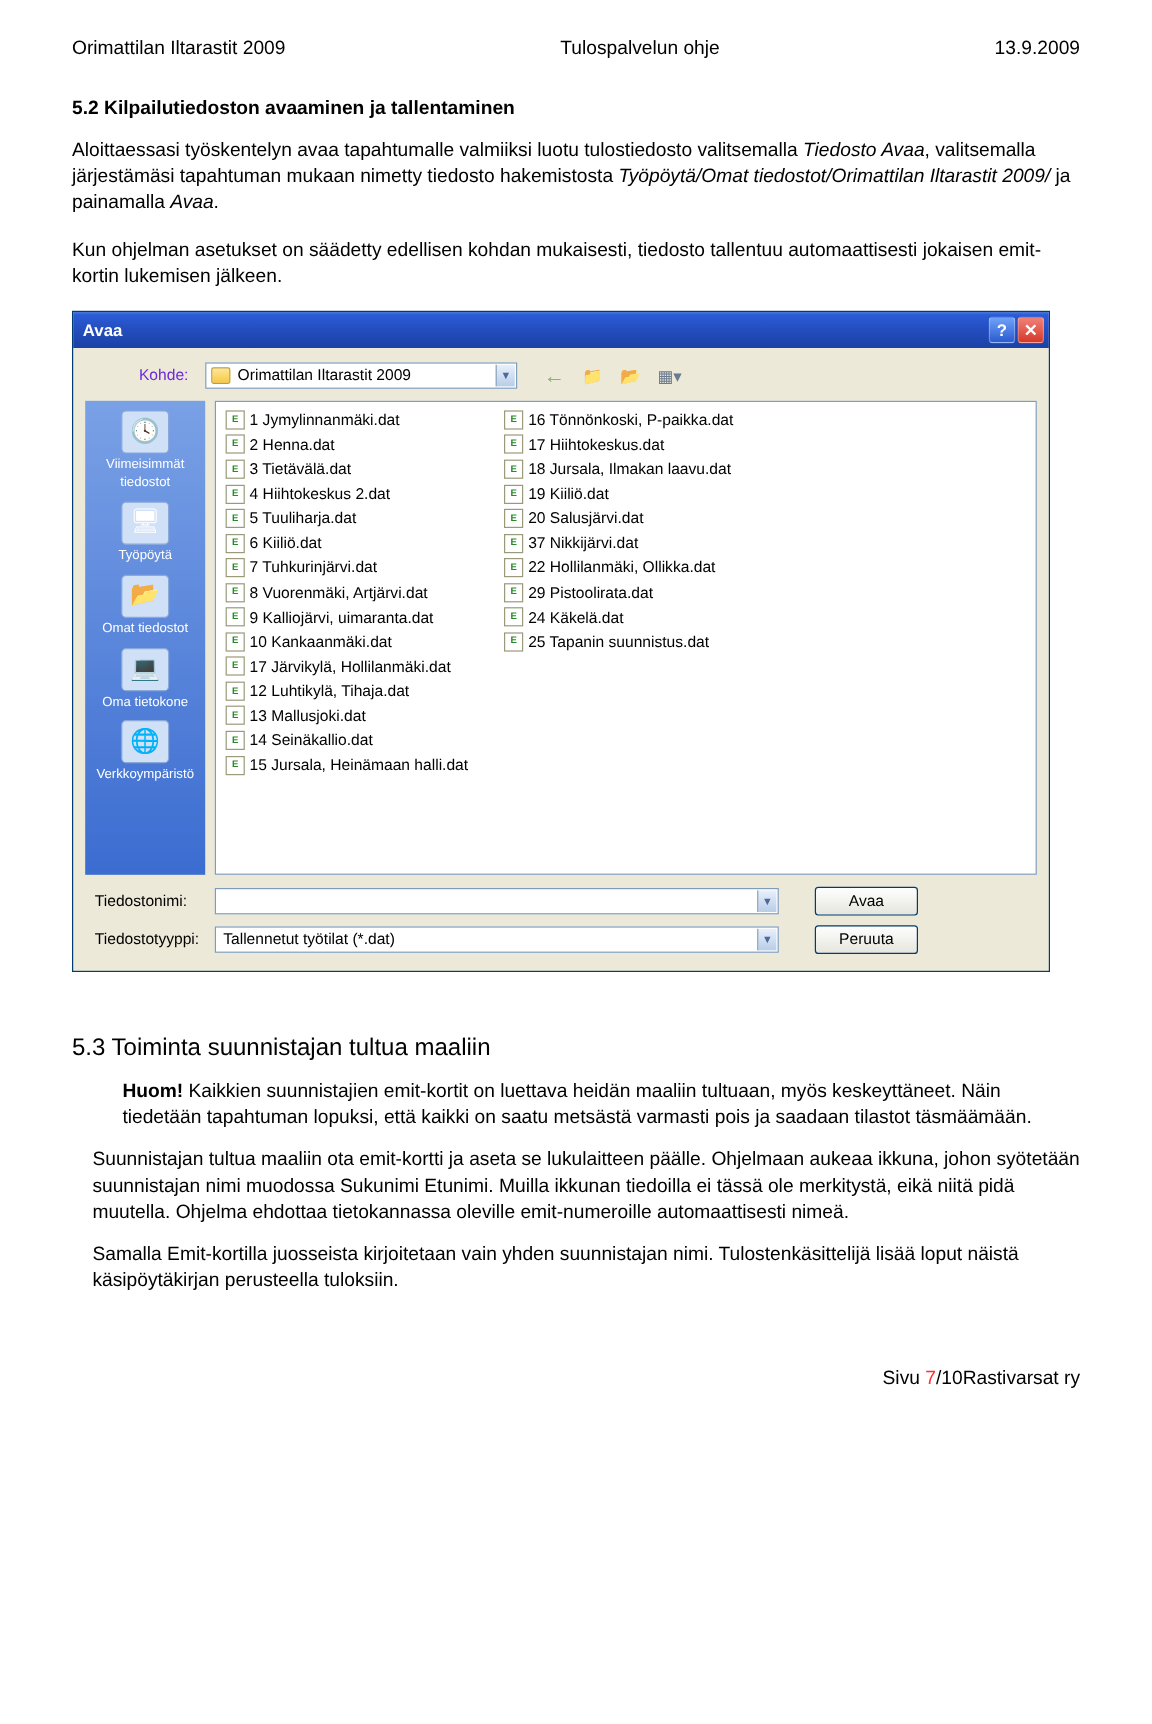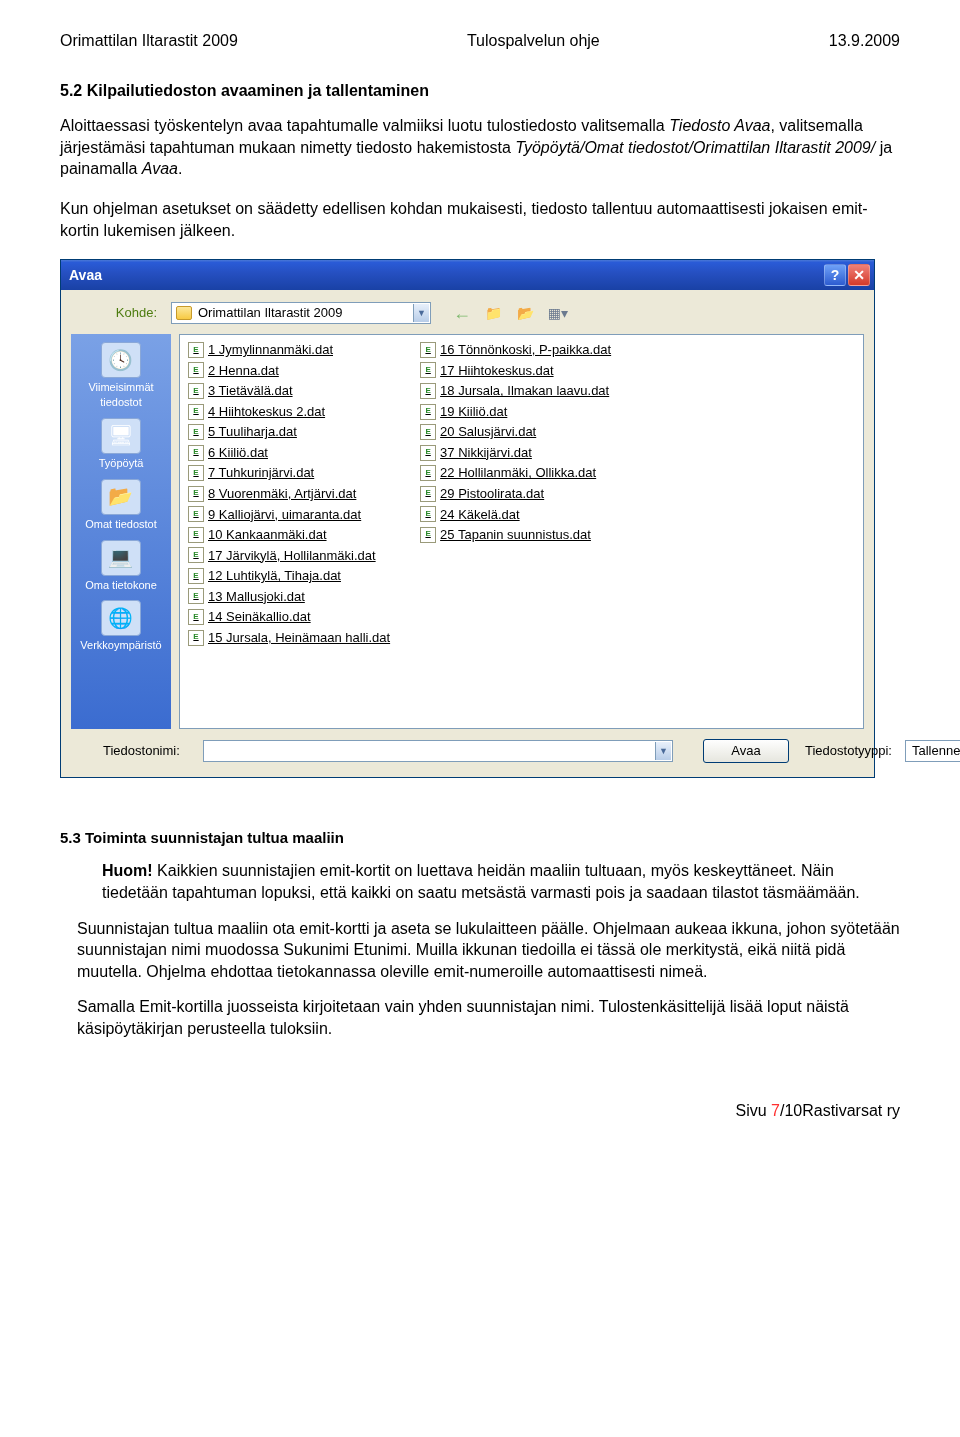--- a/index.html
+++ b/index.html
@@ -54,21 +54,21 @@
     border: 1px solid #fff4;
     border-radius: 3px;
     display: flex; align-items: center; justify-content: center;
     font-weight: bold;
     font-size: 14px;
   }
   .tb-help { background: linear-gradient(#6fa1f7,#2c5bd0); }
   .tb-close { background: linear-gradient(#f08078,#d43a2a); }
   .dlg-body { padding: 12px 10px 14px 10px; }
   .row { display: flex; align-items: center; margin-bottom: 10px; } 
-  .label, .lbl { color: #4d7c0f; }
+  .label, .lbl { color: #6d28d9; }
   .lbl { width: 100px; text-align: right; padding-right: 14px; }
   .combo {
     flex: 0 0 260px;
     height: 22px;
     background: #fff;
     border: 1px solid #7f9db9;
     display: flex; align-items: center;
     padding: 0 4px;
     position: relative;
   }
@@ -117,36 +117,36 @@
   .file-area {
     flex: 1;
     background: #fff;
     border: 1px solid #7f9db9;
     margin-left: 8px;
     padding: 6px 8px;
     display: flex;
     gap: 30px;
     min-height: 395px;
   }
-  .file-col { display: flex; flex-direction: column; gap: 3px; text-decoration: underline; }
+  .file-col { display: flex; flex-direction: column; gap: 3px; }
   .file-item { display: flex; align-items: center; gap: 4px; white-space: nowrap; }
   .file-ico {
     width: 16px; height: 16px;
     background: #fff;
     border: 1px solid #9a9a7a;
     position: relative;
     font-size: 8px;
     display:flex;align-items:center;justify-content:center;
     color:#3a7a3a;
     font-weight:bold;
   }
   .file-ico::before {
     content:"E"; color:#2a8a2a;
   }
-  .bottom-rows { margin-top: 10px; display:flex; gap:8px;margin-left:24px; }
+  .bottom-rows { margin-top: 10px; display:flex; flex-direction:column; gap:8px; }
   .brow { display:flex; align-items:center; }
   .brow .blabel { width:108px; padding-left:8px; font-size:13px; }
   .brow .binput {
     flex: 0 0 470px;
     height: 22px;
     background:#fff;
     border:1px solid #7f9db9;
     position:relative;
     display:flex;align-items:center;
     padding:0 6px;
@@ -162,21 +162,21 @@
   .brow .btn {
     margin-left: 30px;
     width: 86px; height: 24px;
     background: linear-gradient(#fefefe,#e6e6de);
     border: 1px solid #003c74;
     border-radius: 3px;
     display:flex;align-items:center;justify-content:center;
     font-size:13px;
   }
 
-  h3.sec { font-size: 15px; font-weight: bold; margin: 30px 0 12px 0; }
+  h3.sec { font-size: 20px; font-weight: normal; margin: 30px 0 12px 0; }
   .indent { margin-left: 42px; margin-bottom: 14px; }
   .para { margin-bottom: 14px; margin-left: 17px; }
 
   .footer-row {
     display:flex; justify-content:flex-end;
     margin-top: 60px;
     font-size: 16px;
   }
   .red7 { color:#ff3030; }
 </style>

